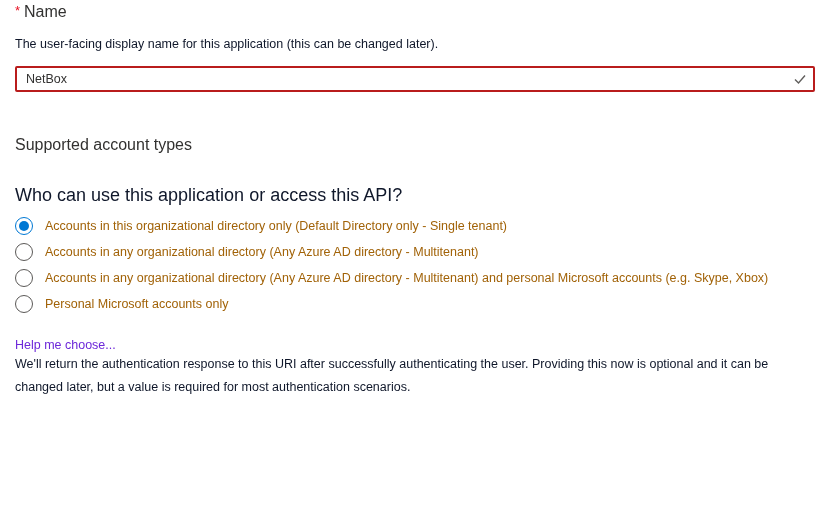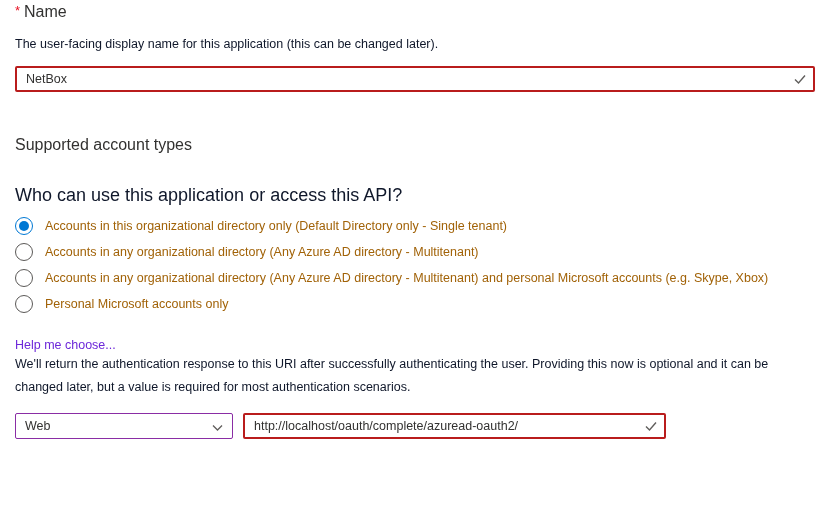--- a/index.html
+++ b/index.html
@@ -152,30 +152,15 @@
       </div>
     </div>
 
     <a class="help-link" href="#">Help me choose...</a>
   </div>
 
   <div>
 
     <div class="field-desc redirect-desc">We'll return the authentication response to this URI after successfully authenticating the user. Providing this now is optional and it can be changed later, but a value is required for most authentication scenarios.</div>
 
-    <div class="redirect-row">
-      <div class="select-box">
-        <span>Web</span>
-        <svg class="select-chevron" viewBox="0 0 13 13">
-          <path d="M2 4.5 L6.5 9 L11 4.5" fill="none" stroke="#605e5c" stroke-width="1.3"></path>
-        </svg>
-      </div>
-
-      <div class="input-wrap uri-input-wrap">
-        <input class="text-input" type="text" value="http://localhost/oauth/complete/azuread-oauth2/" style="">
-        <svg class="valid-check" viewBox="0 0 14 14">
-          <path d="M2 7.5 L5.5 11 L12 3.5" fill="none" stroke="#605e5c" stroke-width="1.4"></path>
-        </svg>
-      </div>
-    </div>
   </div>
 
 </div>
 
 </body></html>

